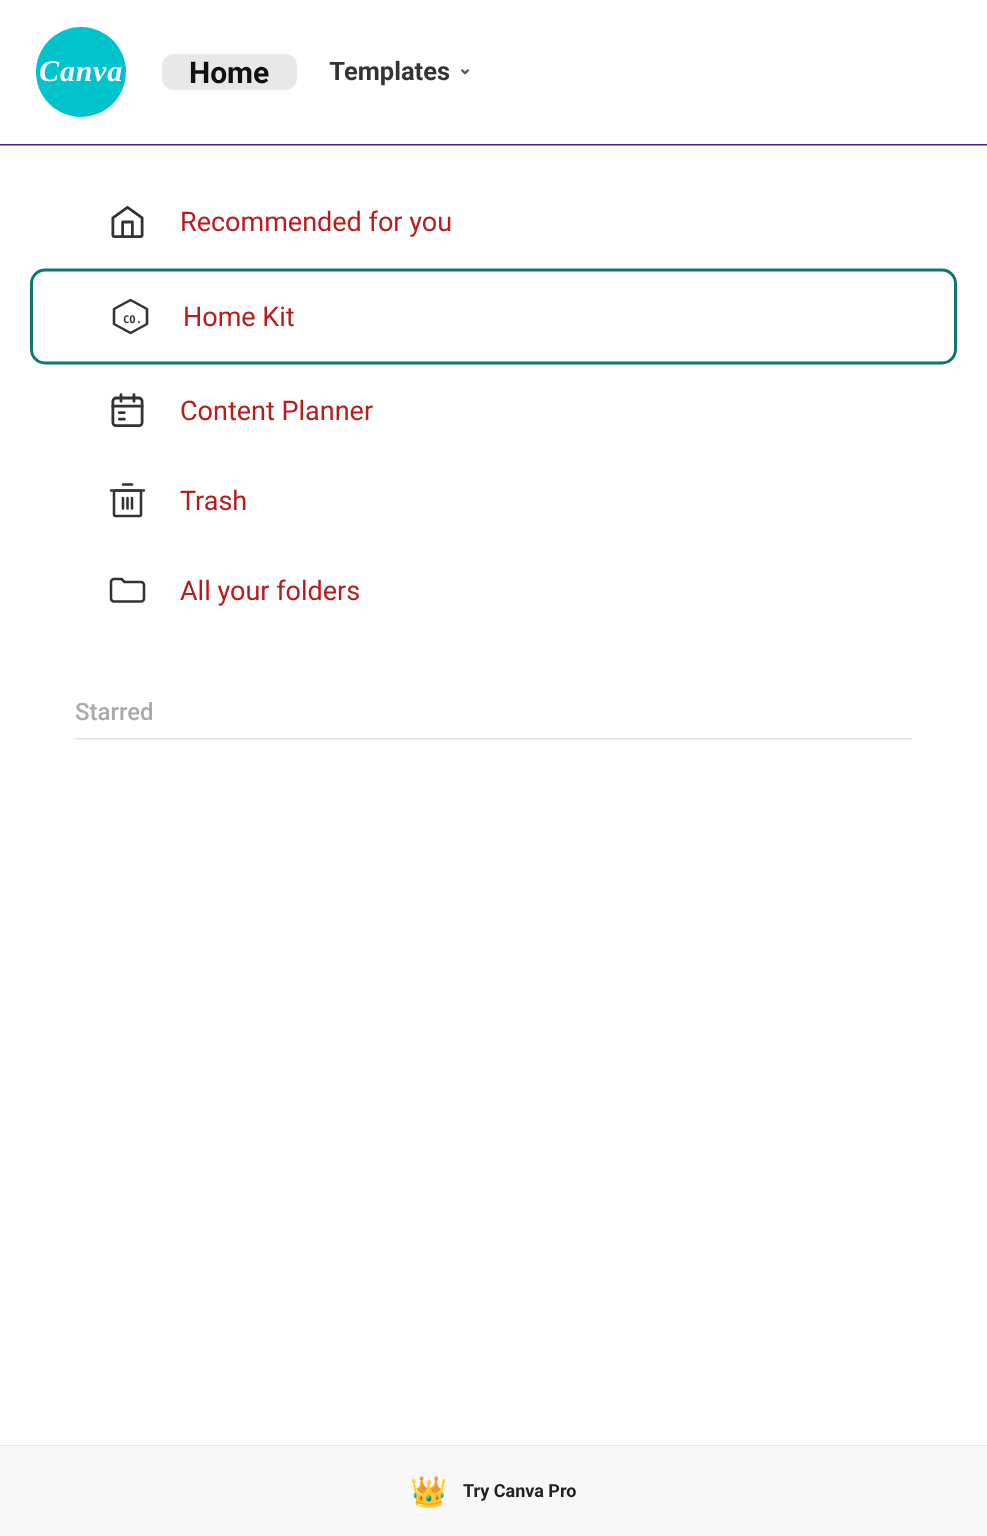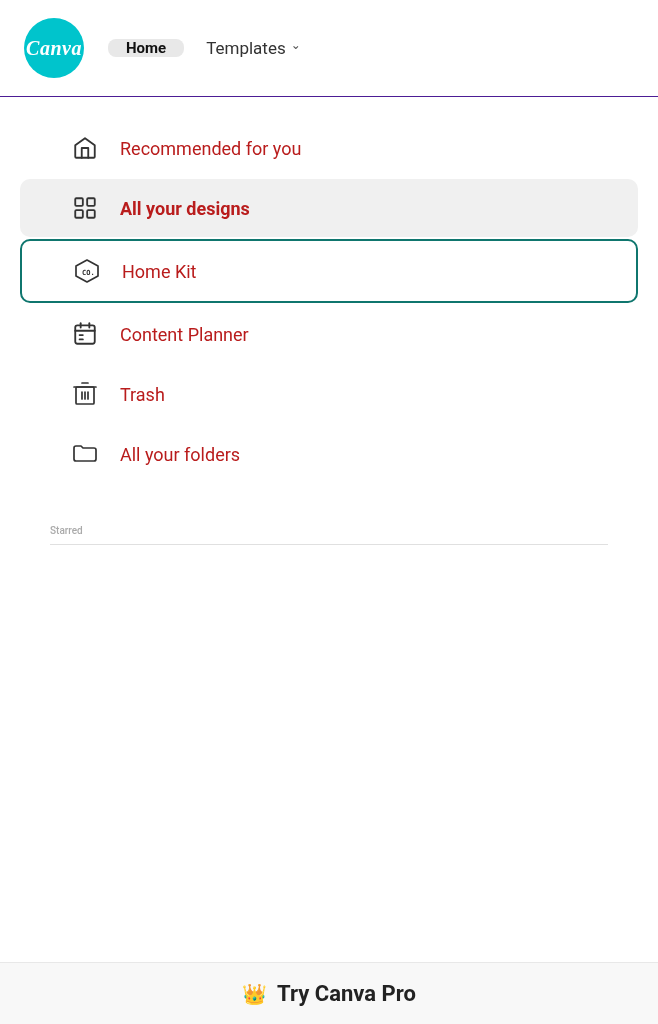--- a/index.html
+++ b/index.html
@@ -44,32 +44,33 @@
       font-size: 20px;
       letter-spacing: 0.5px;
     }
 
     .nav-home {
       margin-left: 16px;
       padding: 0 18px;
       background: #e8e8e8;
       border-radius: 8px;
       font-weight: 700;
-      font-size: 15px;
+      font-size: 20px;
       color: #111;
       cursor: pointer;
     }
 
     .nav-templates {
       display: flex;
       gap: 5px;
       padding: 8px 14px;
       font-size: 17px;
       color: #333;
       cursor: pointer;
+      font-weight: bold;
     }
 
     .chevron-down {
       font-size: 12px;
       color: #555;
     }
 
     
     .nav-list {
       padding: 20px 0;
@@ -113,21 +114,21 @@
     }
 
     
     svg {
       display: block;
     }
 
     
     .starred-label {
       padding: 20px 50px 8px;
-      font-size: 10px;
+      font-size: 16px;
       color: #aaa;
       font-weight: 500;
     }
 
     .starred-divider {
       height: 1px;
       background: #e0e0e0;
       margin: 0 50px;
     }
 
@@ -140,21 +141,21 @@
       border-top: 1px solid #e8e8e8;
       padding: 18px 24px;
       display: flex;
       align-items: center;
       justify-content: center;
       gap: 10px;
       cursor: pointer;
     }
 
     .try-pro-text {
-      font-size: 22px;
+      font-size: 12px;
       font-weight: 700;
       color: #222;
     }
 
     .crown-icon {
       font-size: 20px;
     }
   </style>
 </head>
 <body>
@@ -175,31 +176,20 @@
   <div class="nav-item">
     <div class="icon-wrap">
       <svg width="26" height="26" viewBox="0 0 24 24" fill="none" stroke="#333" stroke-width="1.7" stroke-linecap="round" stroke-linejoin="round">
         <path d="M3 9.5L12 3l9 6.5V20a1 1 0 01-1 1H4a1 1 0 01-1-1V9.5z"></path>
         <polyline points="9 21 9 12 15 12 15 21"></polyline>
       </svg>
     </div>
     <span class="nav-item-label">Recommended for you</span>
   </div>
 
-  <div class="nav-item active">
-    <div class="icon-wrap">
-      <svg width="26" height="26" viewBox="0 0 24 24" fill="none" stroke="#333" stroke-width="1.7" stroke-linecap="round" stroke-linejoin="round">
-        <rect x="3" y="3" width="7" height="7" rx="1"></rect>
-        <rect x="14" y="3" width="7" height="7" rx="1"></rect>
-        <rect x="3" y="14" width="7" height="7" rx="1"></rect>
-        <rect x="14" y="14" width="7" height="7" rx="1"></rect>
-      </svg>
-    </div>
-    <span class="nav-item-label">All your designs</span>
-  </div>
 
 
   <div class="nav-item highlighted">
     <div class="icon-wrap">
       <svg width="28" height="28" viewBox="0 0 28 28" fill="none" stroke="#333" stroke-width="1.7" stroke-linecap="round" stroke-linejoin="round">
         <polygon points="14,3 25,9 25,19 14,25 3,19 3,9"></polygon>
         <text x="9" y="18" font-size="7" fill="#333" stroke="none" font-family="monospace" font-weight="bold">CO.</text>
       </svg>
     </div>
     <span class="nav-item-label">Home Kit</span>

